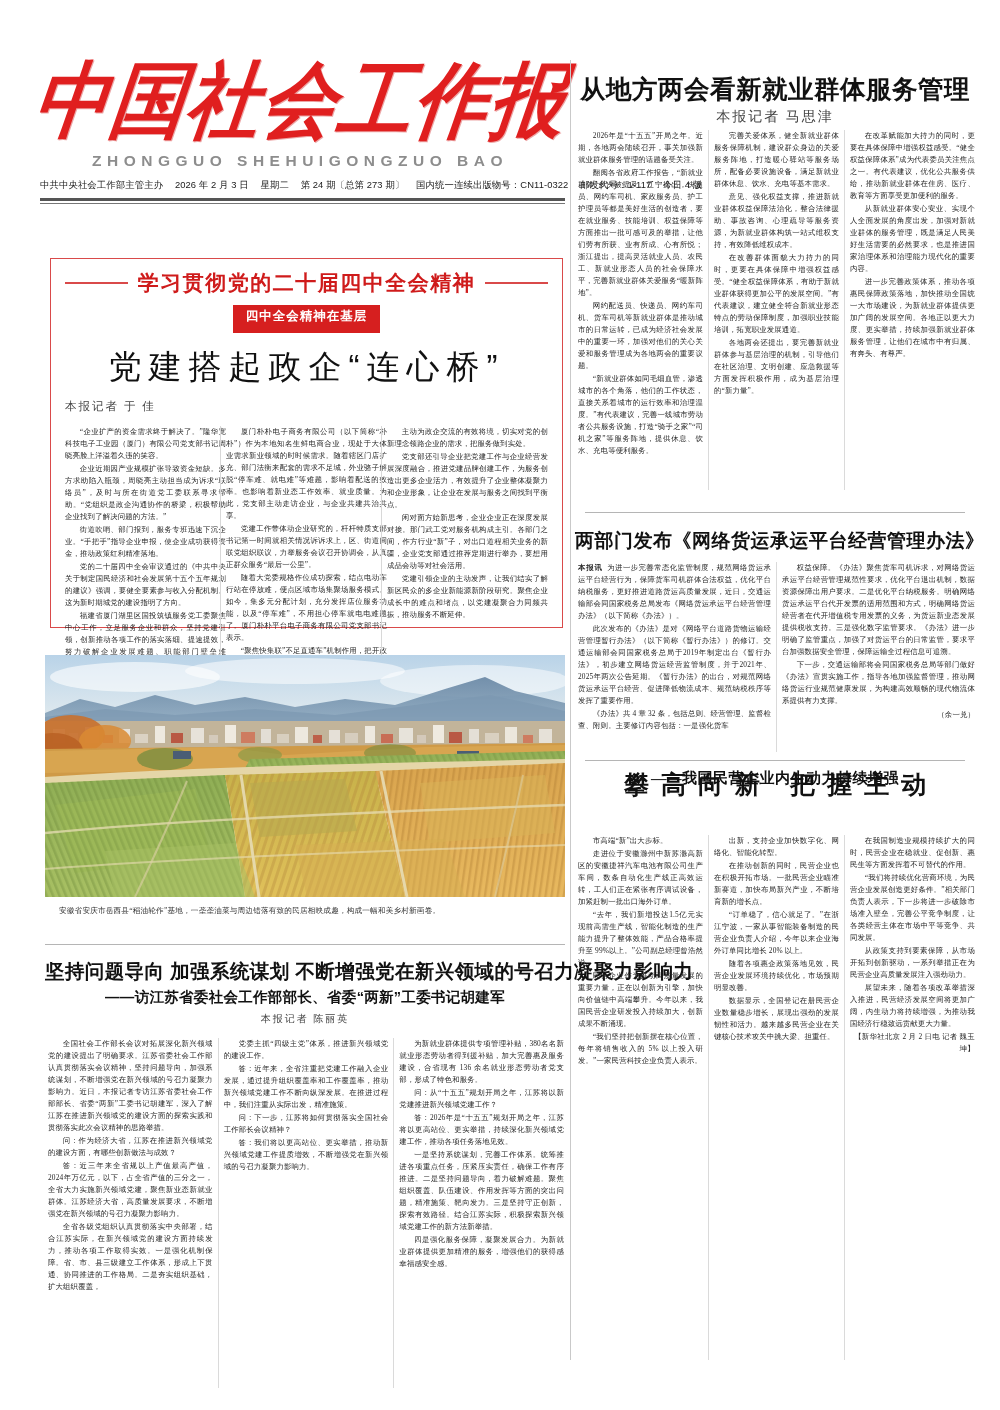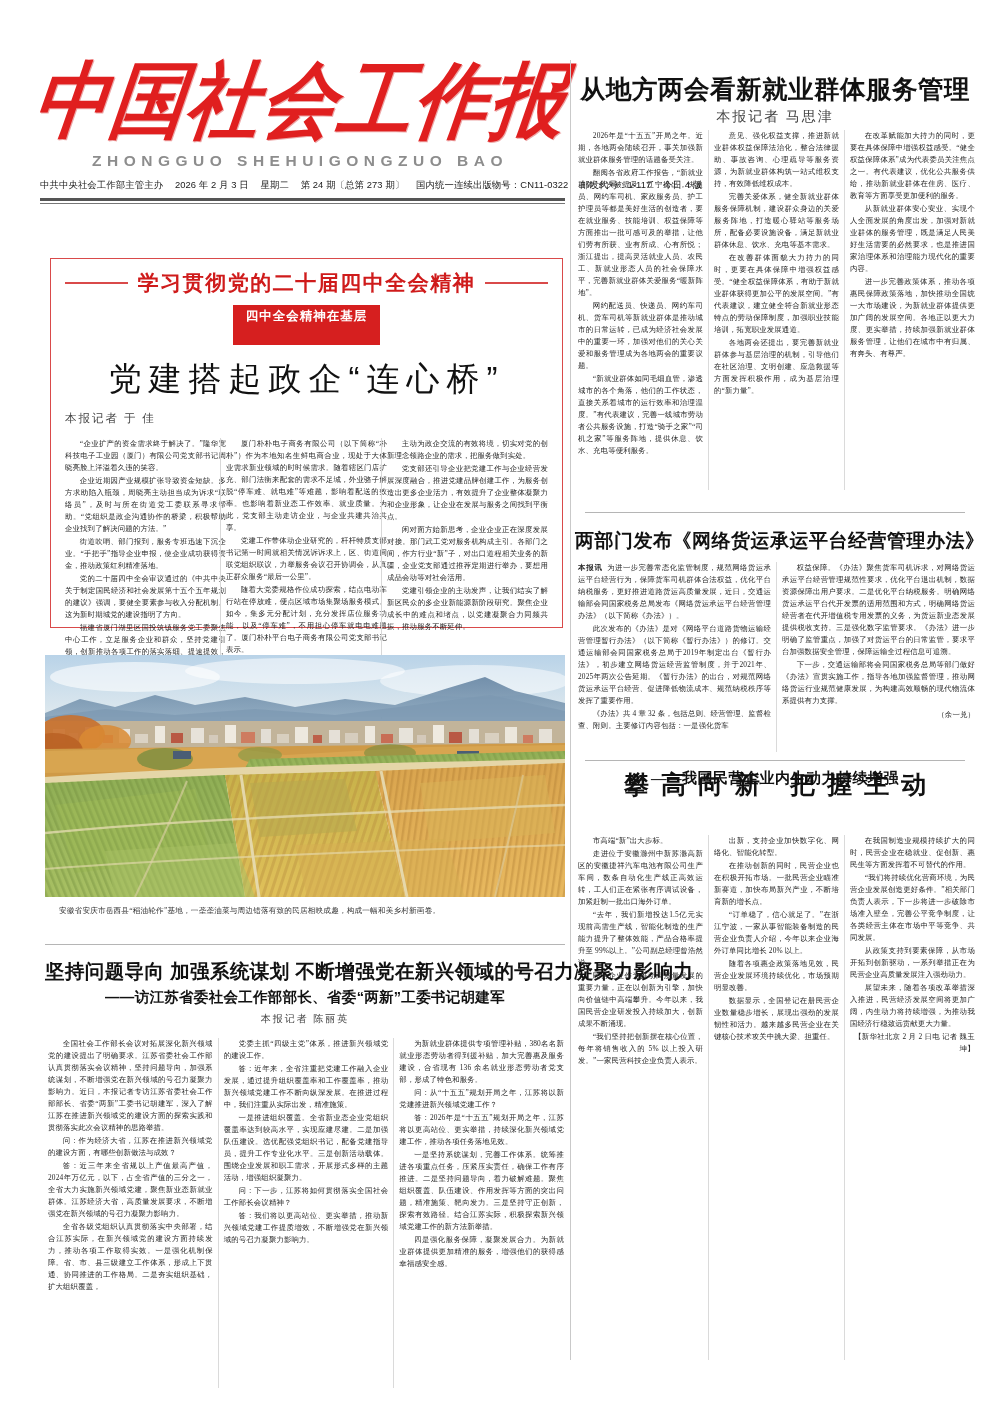--- a/index.html
+++ b/index.html
@@ -63,21 +63,21 @@
   .kicker-wrap { display:flex; align-items:center; justify-content:center; gap:10px; }
   .kicker-line { flex:1; height:1.5px; background:#d94a4a; max-width:88px; }
   .kicker {
     font-family:"Liberation Serif", serif;
     font-size:21px; font-weight:700; color:#cf1b1b; letter-spacing:1.5px;
     white-space:nowrap;
   }
   .redtag {
     display:block; margin: 8px auto 0; width:max-content;
     background:#d61f1f; color:#fff; font-weight:700;
-    font-size:12.5px; letter-spacing:1px; padding:3px 13px 20px;
+    font-size:12.5px; letter-spacing:1px; padding:3px 13px 8px;
     font-family:"Liberation Sans", sans-serif;
   }
   .bigtitle {
     text-align:center; margin-top:12px;
     font-family:"Liberation Sans", sans-serif;
     font-size:33px; font-weight:400; letter-spacing:7px; color:#111;
   }
   .byline {
     margin-top:9px;
     font-size:11.5px; color:#444; letter-spacing:2px;
@@ -373,21 +373,20 @@
   <div class="ll-cols">
     <div class="ll-col body">
         <p>全国社会工作部长会议对拓展深化新兴领域党的建设提出了明确要求。江苏省委社会工作部认真贯彻落实会议精神，坚持问题导向，加强系统谋划，不断增强党在新兴领域的号召力凝聚力影响力。近日，本报记者专访江苏省委社会工作部部长、省委“两新”工委书记胡建军，深入了解江苏在推进新兴领域党的建设方面的探索实践和贯彻落实此次会议精神的思路举措。</p>
         <p>问：作为经济大省，江苏在推进新兴领域党的建设方面，有哪些创新做法与成效？</p>
         <p>答：近三年来全省规以上产值最高产值，2024年万亿元，以下，占全省产值的三分之一，全省大力实施新兴领域党建，聚焦新业态新就业群体。江苏经济大省，高质量发展要求，不断增强党在新兴领域的号召力凝聚力影响力。</p>
         <p>全省各级党组织认真贯彻落实中央部署，结合江苏实际，在新兴领域党的建设方面持续发力，推动各项工作取得实效。一是强化机制保障。省、市、县三级建立工作体系，形成上下贯通、协同推进的工作格局。二是夯实组织基础，扩大组织覆盖，</p>
       </div>
     <div class="ll-col body">
         <p>党委主抓“四级主党”体系，推进新兴领域党的建设工作。</p>
         <p>答：近年来，全省注重把党建工作融入企业发展，通过提升组织覆盖率和工作覆盖率，推动新兴领域党建工作不断向纵深发展。在推进过程中，我们注重从实际出发，精准施策。</p>
-        <p>一是推进组织覆盖。全省新业态企业党组织覆盖率达到较高水平，实现应建尽建。二是加强队伍建设。选优配强党组织书记，配备党建指导员，提升工作专业化水平。三是创新活动载体。围绕企业发展和职工需求，开展形式多样的主题活动，增强组织凝聚力。</p>
         <p>问：下一步，江苏将如何贯彻落实全国社会工作部长会议精神？</p>
         <p>答：我们将以更高站位、更实举措，推动新兴领域党建工作提质增效，不断增强党在新兴领域的号召力凝聚力影响力。</p>
       </div>
     <div class="ll-col body">
         <p>为新就业群体提供专项管理补贴，380名名新就业形态劳动者得到援补贴，加大完善惠及服务建设，合省现有 136 余名就业形态劳动者党支部，形成了特色和服务。</p>
         <p>问：从“十五五”规划开局之年，江苏将以新党建推进新兴领域党建工作？</p>
         <p>答：2026年是“十五五”规划开局之年，江苏将以更高站位、更实举措，持续深化新兴领域党建工作，推动各项任务落地见效。</p>
         <p>一是坚持系统谋划，完善工作体系。统筹推进各项重点任务，压紧压实责任，确保工作有序推进。二是坚持问题导向，着力破解难题。聚焦组织覆盖、队伍建设、作用发挥等方面的突出问题，精准施策、靶向发力。三是坚持守正创新，探索有效路径。结合江苏实际，积极探索新兴领域党建工作的新方法新举措。</p>
         <p>四是强化服务保障，凝聚发展合力。为新就业群体提供更加精准的服务，增强他们的获得感幸福感安全感。</p>
       </div>
@@ -396,22 +395,22 @@
   <div class="r-top-title">从地方两会看新就业群体服务管理</div>
   <div class="r-top-byline">本报记者  马思津</div>
   <div class="r-top-cols">
     <div class="r-col body">
         <p>2026年是“十五五”开局之年。近期，各地两会陆续召开，事关加强新就业群体服务管理的话题备受关注。</p>
         <p>翻阅各省政府工作报告，“新就业群体”多次被提及。辽宁提出，快递员、网约车司机、家政服务员、护工护理员等都是美好生活的创造者，要在就业服务、技能培训、权益保障等方面推出一批可感可及的举措，让他们劳有所获、业有所成、心有所悦；浙江提出，提高灵活就业人员、农民工、新就业形态人员的社会保障水平，完善新就业群体关爱服务“暖新阵地”。</p>
         <p>网约配送员、快递员、网约车司机、货车司机等新就业群体是推动城市的日常运转，已成为经济社会发展中的重要一环，加强对他们的关心关爱和服务管理成为各地两会的重要议题。</p>
         <p>“新就业群体如同毛细血管，渗透城市的各个角落，他们的工作状态，直接关系着城市的运行效率和治理温度。”有代表建议，完善一线城市劳动者公共服务设施，打造“骑手之家”“司机之家”等服务阵地，提供休息、饮水、充电等便利服务。</p>
       </div>
     <div class="r-col body">
+        <p>完善关爱体系，健全新就业群体服务保障机制，建设群众身边的关爱服务阵地，打造暖心驿站等服务场所，配备必要设施设备，满足新就业群体休息、饮水、充电等基本需求。</p>
         <p>意见、强化权益支撑，推进新就业群体权益保障法治化，整合法律援助、事故咨询、心理疏导等服务资源，为新就业群体构筑一站式维权支持，有效降低维权成本。</p>
-        <p>完善关爱体系，健全新就业群体服务保障机制，建设群众身边的关爱服务阵地，打造暖心驿站等服务场所，配备必要设施设备，满足新就业群体休息、饮水、充电等基本需求。</p>
         <p>在改善群体面貌大力持力的同时，更要在具体保障中增强权益感受。“健全权益保障体系，有助于新就业群体获得更加公平的发展空间。”有代表建议，建立健全符合新就业形态特点的劳动保障制度，加强职业技能培训，拓宽职业发展通道。</p>
         <p>各地两会还提出，要完善新就业群体参与基层治理的机制，引导他们在社区治理、文明创建、应急救援等方面发挥积极作用，成为基层治理的“新力量”。</p>
       </div>
     <div class="r-col body">
         <p>在改革赋能加大持力的同时，更要在具体保障中增强权益感受。“健全权益保障体系”成为代表委员关注焦点之一。有代表建议，优化公共服务供给，推动新就业群体在住房、医疗、教育等方面享受更加便利的服务。</p>
         <p>从新就业群体安心安业、实现个人全面发展的角度出发，加强对新就业群体的服务管理，既是满足人民美好生活需要的必然要求，也是推进国家治理体系和治理能力现代化的重要内容。</p>
         <p>进一步完善政策体系，推动各项惠民保障政策落地，加快推动全国统一大市场建设，为新就业群体提供更加广阔的发展空间。各地正以更大力度、更实举措，持续加强新就业群体服务管理，让他们在城市中有归属、有奔头、有尊严。</p>
       </div>
   </div>
 

